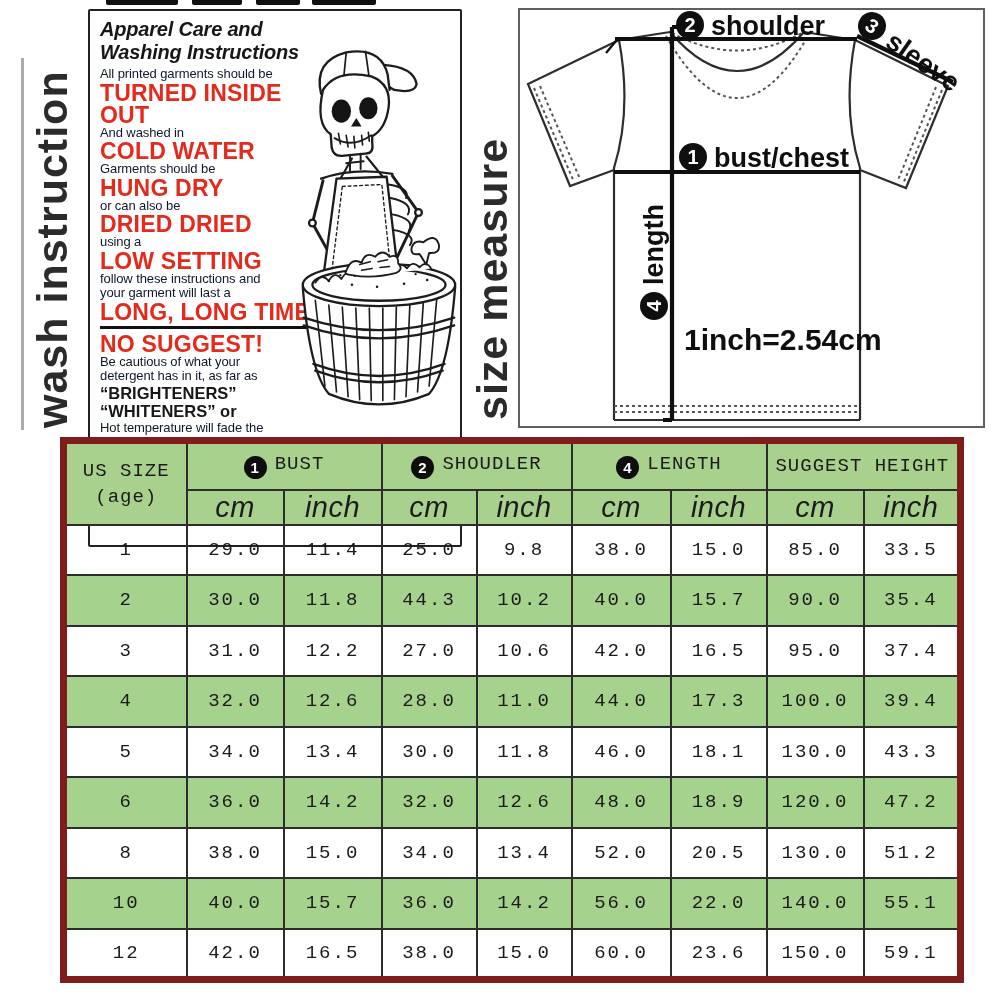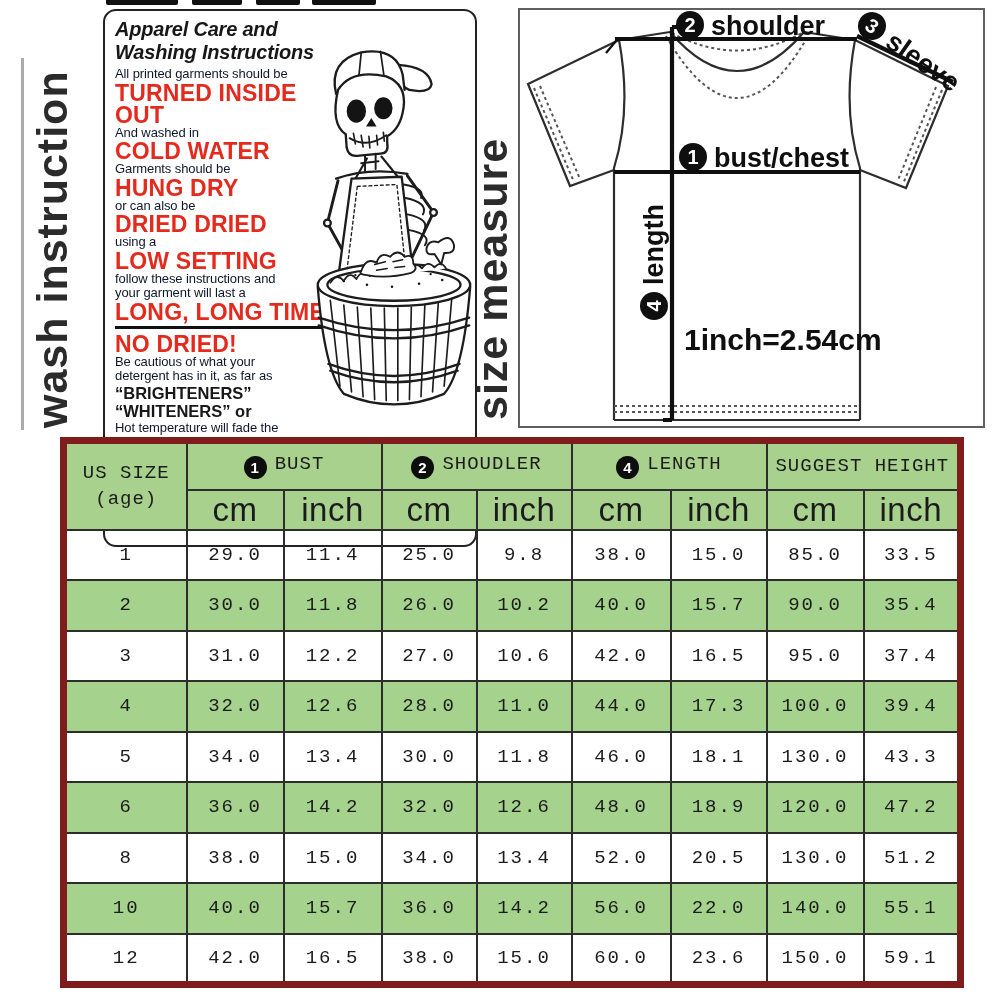--- a/index.html
+++ b/index.html
@@ -16,21 +16,21 @@
   .vlabel {
     position:absolute; white-space:nowrap; transform-origin:0 0; transform:rotate(-90deg);
     font-size:43px; font-weight:600; letter-spacing:1px; color:#2b2b2b;
   }
   .vlabel-wash { left:28px; top:428px; width:335px; }
   .vlabel-size { left:468px; top:420px; width:285px; }
 
   
   .wash-panel {
     position:absolute; left:88px; top:9px; width:374px; height:538px;
-    border:2.5px solid #222; border-radius:13px; background:#fff; overflow:hidden;margin-left:15px;
+    border:2.5px solid #222; border-radius:2px; background:#fff; overflow:hidden;
   }
   .wash-text { position:absolute; left:10px; top:7px; width:228px; }
   .w-title { font-size:20px; line-height:23px; font-weight:800; font-style:italic; color:#171717; letter-spacing:-0.2px; }
   .w-plain { font-size:13px; line-height:14.5px; font-weight:400; color:#0f172a; letter-spacing:-0.1px; }
   .w-red   { font-size:23px; line-height:22px; font-weight:800; color:#e42a1d; letter-spacing:0.2px; }
   .w-boldblack { font-size:16.5px; line-height:18.5px; font-weight:800; color:#171717; }
   .w-rule  { border-top:3.5px solid #111; width:212px; margin:3px 0 4px 0; }
   .skeleton-svg { position:absolute; left:206px; top:14px; width:164px; height:400px; }
 
   
@@ -54,21 +54,21 @@
     table-layout:fixed; font-family:"Liberation Mono","DejaVu Sans Mono",monospace;
   }
   .size-table th, .size-table td {
     border:2px solid #2d2d2d; text-align:center; vertical-align:middle;
     font-weight:400; color:#1b1b1b;
   }
   .size-table { border:7px solid #7f1d1d; }
   .green-h { background:#a9d18e; }
   .size-table tbody tr.alt td { background:#a5d28c; }
   .group-row th { height:49px; font-size:19px; letter-spacing:1px; }
-  .unit-row th  { height:34px; font-family:"Liberation Sans",sans-serif; font-size:33px; letter-spacing:0.5px; font-weight:400; }
+  .unit-row th  { height:34px; font-family:"Liberation Sans",sans-serif; font-size:29px; letter-spacing:0.5px; font-weight:400;font-style:italic; }
   .size-table tbody td { height:50.5px; font-size:19px; letter-spacing:2px; }
   .rowhead { font-size:19px; letter-spacing:1px; line-height:26px; }
   .tbadge {
     display:inline-block; width:23px; height:23px; border-radius:50%; background:#0d0d0d;
     color:#fff; font-family:"Liberation Sans",sans-serif; font-size:15px; font-weight:800;
     line-height:23px; text-align:center; vertical-align:-4px; margin-right:8px;
   }
 </style>
 </head>
 <body>
@@ -96,21 +96,21 @@
           <div class="w-plain">Garments should be</div>
           <div class="w-red">HUNG DRY</div>
           <div class="w-plain">or can also be</div>
           <div class="w-red">DRIED DRIED</div>
           <div class="w-plain">using a</div>
           <div class="w-red">LOW SETTING</div>
           <div class="w-plain">follow these instructions and</div>
           <div class="w-plain">your garment will last a</div>
           <div class="w-red">LONG, LONG TIME</div>
           <div class="w-rule"></div>
-          <div class="w-red">NO DRIED!</div>
+          <div class="w-red">NO SUGGEST!</div>
           <div class="w-plain">Be cautious of what your</div>
           <div class="w-plain">detergent has in it, as far as</div>
           <div class="w-boldblack">“BRIGHTENERS”</div>
           <div class="w-boldblack">“WHITENERS” or</div>
           <div class="w-plain">Hot temperature will fade the</div>
           <div class="w-plain">inks. Do not Iron inch the</div>
           <div class="w-plain">printed area.</div>
         </div>
     </div>
 
@@ -266,21 +266,21 @@
           <td>9.8</td>
           <td>38.0</td>
           <td>15.0</td>
           <td>85.0</td>
           <td>33.5</td>
         </tr>
         <tr class="alt">
           <td>2</td>
           <td>30.0</td>
           <td>11.8</td>
-          <td>26.0</td>
+          <td>44.3</td>
           <td>10.2</td>
           <td>40.0</td>
           <td>15.7</td>
           <td>90.0</td>
           <td>35.4</td>
         </tr>
         <tr>
           <td>3</td>
           <td>31.0</td>
           <td>12.2</td>

